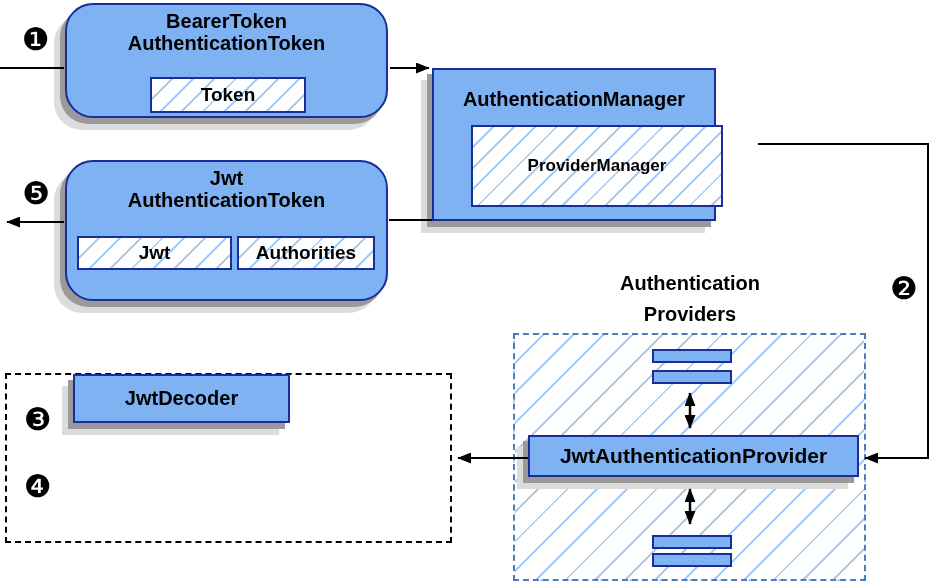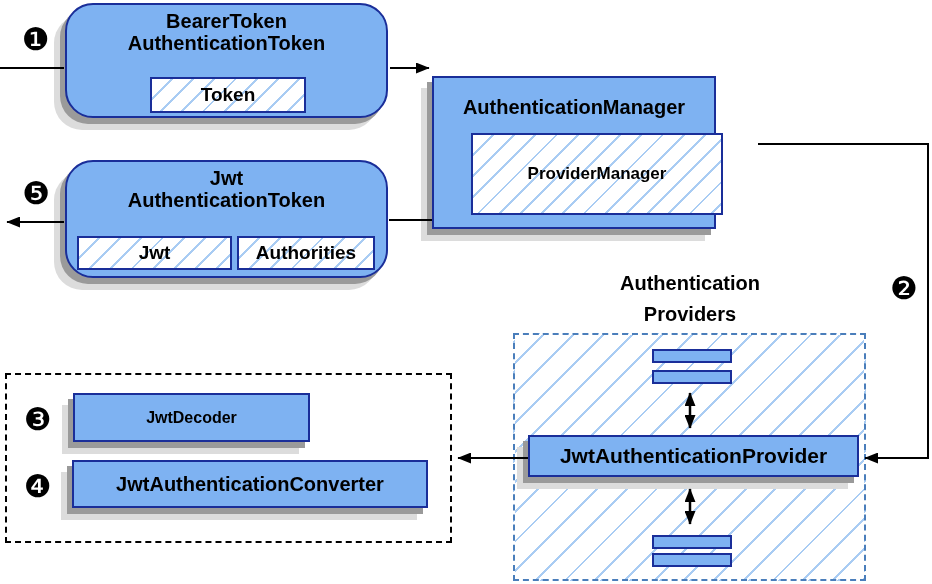--- a/index.html
+++ b/index.html
@@ -89,43 +89,42 @@
   <div class="abs badge z3" style="left:24px;top:404px;">❸</div>
   <div class="abs badge z3" style="left:24px;top:471px;">❹</div>
   <div class="abs badge z3" style="left:22px;top:178px;">❺</div>
 
   <div class="abs bluebox rounded shadow z2" style="left:65px;top:3px;width:323px;height:115px;">
     <div class="title">BearerToken
 AuthenticationToken</div>
     <div class="abs fieldbox hatch" style="left:83px;top:72px;width:156px;height:36px;">Token</div>
   </div>
 
-  <div class="abs bluebox shadow z2" style="left:432px;top:76px;width:284px;height:153px;">
+  <div class="abs bluebox shadow z2" style="left:432px;top:68px;width:284px;height:153px;">
     <div class="title" style="padding-top:18px;">AuthenticationManager</div>
     <div class="abs fieldbox hatch" style="left:37px;top:55px;width:252px;height:82px;font-size:17px;">ProviderManager</div>
   </div>
 
-  <div class="abs bluebox rounded shadow z2" style="left:65px;top:160px;width:323px;height:118px;">
+  <div class="abs bluebox rounded shadow z2" style="left:65px;top:160px;width:323px;height:141px;">
     <div class="title">Jwt
 AuthenticationToken</div>
     <div class="abs fieldbox hatch" style="left:10px;top:74px;width:155px;height:34px;">Jwt</div>
     <div class="abs fieldbox hatch" style="left:170px;top:74px;width:138px;height:34px;">Authorities</div>
   </div>
 
   <div class="abs plainlabel z2" style="left:545px;top:268px;width:290px;">Authentication
 Providers</div>
 
   <div class="abs dashed-blue hatch-wide z1" style="left:513px;top:333px;width:353px;height:248px;"></div>
 
   <div class="abs bar z2" style="left:652px;top:349px;width:80px;height:14px;"></div>
   <div class="abs bar z2" style="left:652px;top:370px;width:80px;height:14px;"></div>
   <div class="abs bar z2" style="left:652px;top:535px;width:80px;height:14px;"></div>
   <div class="abs bar z2" style="left:652px;top:553px;width:80px;height:14px;"></div>
 
   <div class="abs bluebox shadow nodelabel z2" style="left:528px;top:435px;width:331px;height:42px;font-size:21px;">JwtAuthenticationProvider</div>
 
   <div class="abs dashed-black z1" style="left:5px;top:373px;width:447px;height:170px;"></div>
 
-  <div class="abs bluebox shadow nodelabel z2" style="left:73px;top:393px;width:237px;height:49px;font-size:16px;">JwtDecoder</div>
+  <div class="abs bluebox shadow nodelabel z2" style="left:73px;top:374px;width:217px;height:49px;font-size:20px;">JwtDecoder</div>
 
-  <div class="abs bluebox shadow nodelabel z2" style="left:72px;top:460px;width:356px;height:48px;font-size:20px;">JwtAuthenticationConverter</div>
 
 </div>
 
 </body></html>

